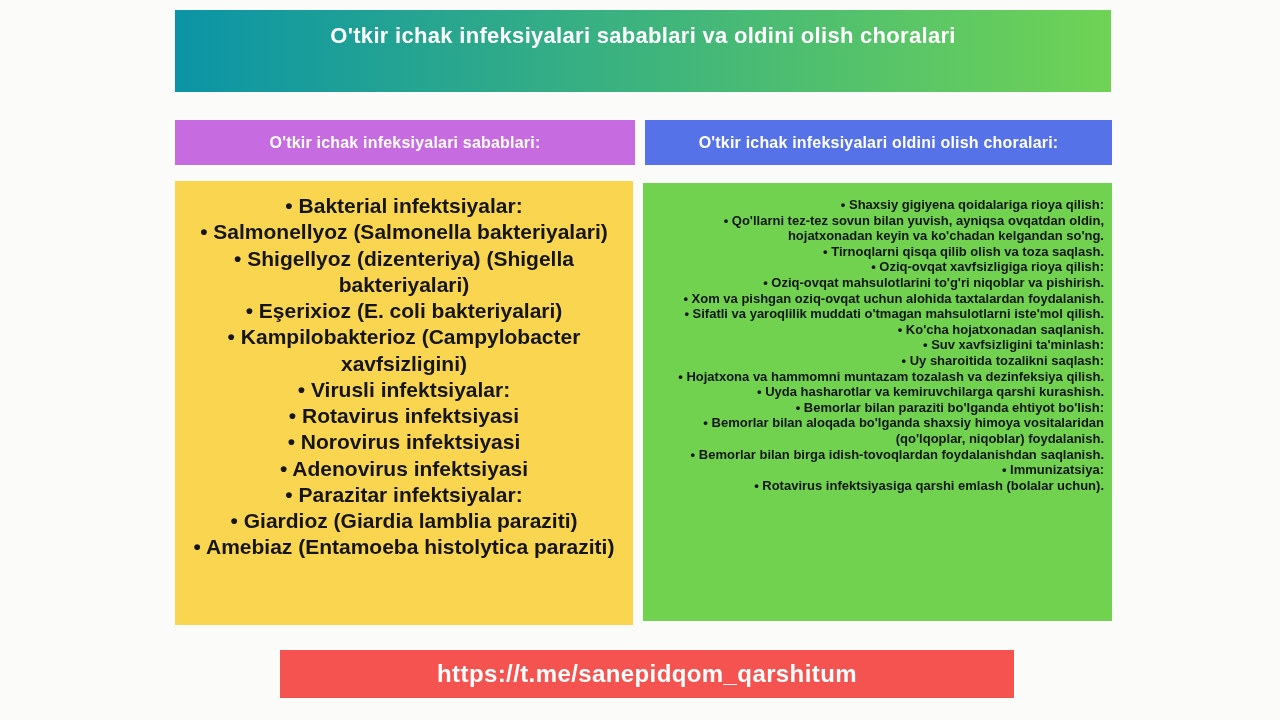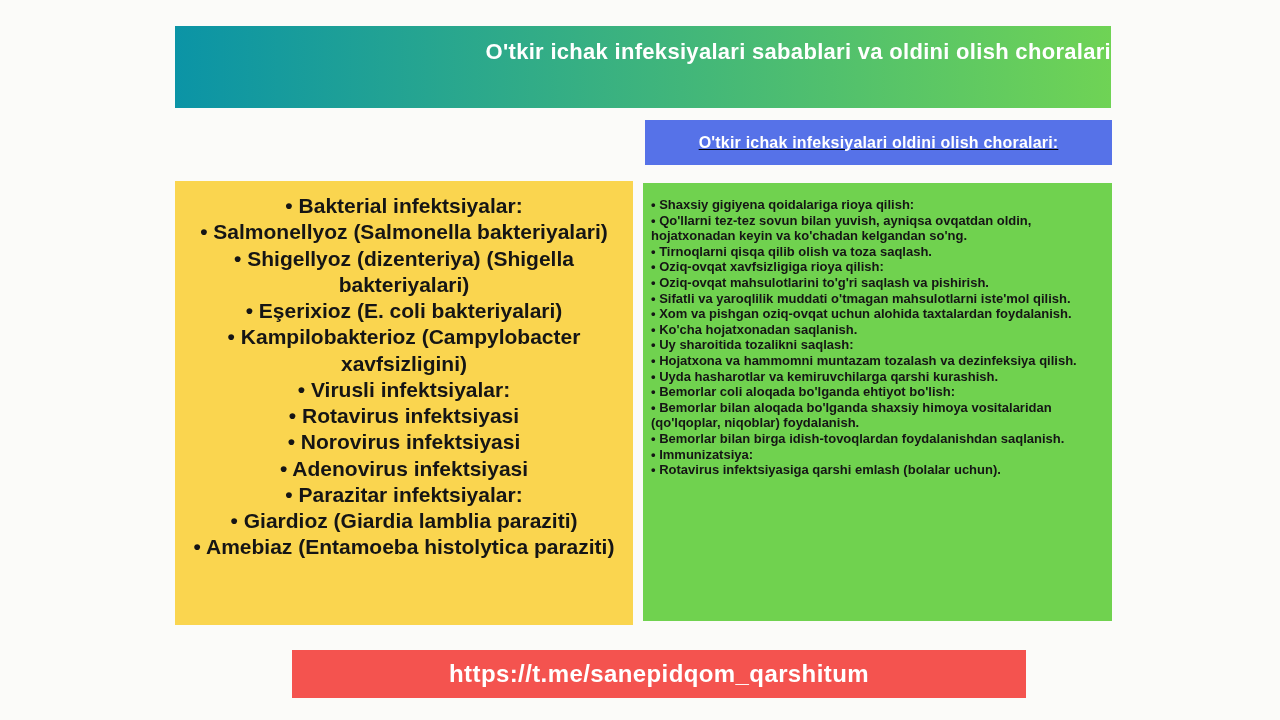--- a/index.html
+++ b/index.html
@@ -6,82 +6,85 @@
   body{
     width:1280px;height:720px;
     background:#fbfbf9;
     font-family:"Liberation Sans",sans-serif;
     overflow:hidden;
   }
   .poster{
     position:relative;width:1280px;height:720px;
   }
   .title-banner{
-    position:absolute;left:175px;top:26px;width:936px;height:82px;
+    position:absolute;left:175px;top:10px;width:936px;height:82px;
     background:linear-gradient(90deg,var(--title-gradient-start,#0b94a6),var(--title-gradient-end,#6fd355));
-    display:flex;justify-content:flex-end;align-items:flex-start;
+    display:flex;justify-content:center;align-items:flex-start;
     box-sizing:border-box;padding-top:13px;
   }
   .title-banner .title-text{
     color:var(--text-light,#ffffff);
     font-size:22px;font-weight:700;letter-spacing:.3px;
     text-align:center;
   }
   .col-header{
     position:absolute;top:120px;height:45px;
     display:flex;justify-content:center;align-items:center;
     box-sizing:border-box;
   }
   .col-header .hdr-text{
     color:var(--text-light,#ffffff);
     font-size:16px;font-weight:700;text-align:center;letter-spacing:.2px;
   }
   .causes-header{left:175px;width:460px;background:var(--causes-header-bg,#c76ce0);}
-  .prevention-header{left:645px;width:467px;background:var(--prevention-header-bg,#5672e8);text-decoration:underline;}
+  .prevention-header{left:645px;width:467px;background:var(--prevention-header-bg,#5672e8);}
   .panel{
     position:absolute;box-sizing:border-box;
     color:var(--text-dark,#151515);
   }
   .causes-panel{
     left:175px;top:181px;width:458px;height:444px;
     background:var(--causes-panel-bg,#fad54f);
     padding:12px 2px;
   }
   .prevention-panel{
     left:643px;top:183px;width:469px;height:438px;
     background:var(--prevention-panel-bg,#70d24f);
     padding:14px 8px;
   }
   .cause-item{
     font-size:21px;font-weight:700;line-height:1.25;
     text-align:center;
   }
   .prevention-item{
     font-size:13px;font-weight:700;line-height:1.2;
-    text-align:left;
+    text-align:right;
   }
   .footer-banner{
-    position:absolute;left:292px;top:650px;width:734px;height:48px;
+    position:absolute;left:280px;top:650px;width:734px;height:48px;
     background:var(--footer-bg,#f4534f);
     display:flex;justify-content:center;align-items:center;
   }
   .footer-banner .footer-text{
     color:var(--text-light,#ffffff);
     font-size:24px;font-weight:700;letter-spacing:.4px;
   }
 </style>
 </head>
 <body>
 
 <div class="poster">
 
   <div class="title-banner">
     <div class="title-text">O'tkir ichak infeksiyalari sabablari va oldini olish choralari</div>
   </div>
 
+  <div class="col-header causes-header">
+    <div class="hdr-text">O'tkir ichak infeksiyalari sabablari:</div>
+  </div>
 
   <div class="col-header prevention-header">
     <div class="hdr-text">O'tkir ichak infeksiyalari oldini olish choralari:</div>
   </div>
 
   <div class="panel causes-panel">
       <div class="cause-item">• Bakterial infektsiyalar:</div>
       <div class="cause-item">• Salmonellyoz (Salmonella bakteriyalari)</div>
       <div class="cause-item">• Shigellyoz (dizenteriya) (Shigella bakteriyalari)</div>
       <div class="cause-item">• Eşerixioz (E. coli bakteriyalari)</div>
@@ -93,28 +96,29 @@
       <div class="cause-item">• Parazitar infektsiyalar:</div>
       <div class="cause-item">• Giardioz (Giardia lamblia paraziti)</div>
       <div class="cause-item">• Amebiaz (Entamoeba histolytica paraziti)</div>
     </div>
 
   <div class="panel prevention-panel">
       <div class="prevention-item">• Shaxsiy gigiyena qoidalariga rioya qilish:</div>
       <div class="prevention-item">• Qo'llarni tez-tez sovun bilan yuvish, ayniqsa ovqatdan oldin, hojatxonadan keyin va ko'chadan kelgandan so'ng.</div>
       <div class="prevention-item">• Tirnoqlarni qisqa qilib olish va toza saqlash.</div>
       <div class="prevention-item">• Oziq-ovqat xavfsizligiga rioya qilish:</div>
-      <div class="prevention-item">• Oziq-ovqat mahsulotlarini to'g'ri saqlash va pishirish.</div>
+      <div class="prevention-item">• Oziq-ovqat mahsulotlarini to'g'ri niqoblar va pishirish.</div>
+      <div class="prevention-item">• Xom va pishgan oziq-ovqat uchun alohida taxtalardan foydalanish.</div>
       <div class="prevention-item">• Sifatli va yaroqlilik muddati o'tmagan mahsulotlarni iste'mol qilish.</div>
-      <div class="prevention-item">• Xom va pishgan oziq-ovqat uchun alohida taxtalardan foydalanish.</div>
       <div class="prevention-item">• Ko'cha hojatxonadan saqlanish.</div>
+      <div class="prevention-item">• Suv xavfsizligini ta'minlash:</div>
       <div class="prevention-item">• Uy sharoitida tozalikni saqlash:</div>
       <div class="prevention-item">• Hojatxona va hammomni muntazam tozalash va dezinfeksiya qilish.</div>
       <div class="prevention-item">• Uyda hasharotlar va kemiruvchilarga qarshi kurashish.</div>
-      <div class="prevention-item">• Bemorlar coli aloqada bo'lganda ehtiyot bo'lish:</div>
+      <div class="prevention-item">• Bemorlar bilan paraziti bo'lganda ehtiyot bo'lish:</div>
       <div class="prevention-item">• Bemorlar bilan aloqada bo'lganda shaxsiy himoya vositalaridan (qo'lqoplar, niqoblar) foydalanish.</div>
       <div class="prevention-item">• Bemorlar bilan birga idish-tovoqlardan foydalanishdan saqlanish.</div>
       <div class="prevention-item">• Immunizatsiya:</div>
       <div class="prevention-item">• Rotavirus infektsiyasiga qarshi emlash (bolalar uchun).</div>
     </div>
 
   <div class="footer-banner">
     <div class="footer-text">https://t.me/sanepidqom_qarshitum</div>
   </div>
 

